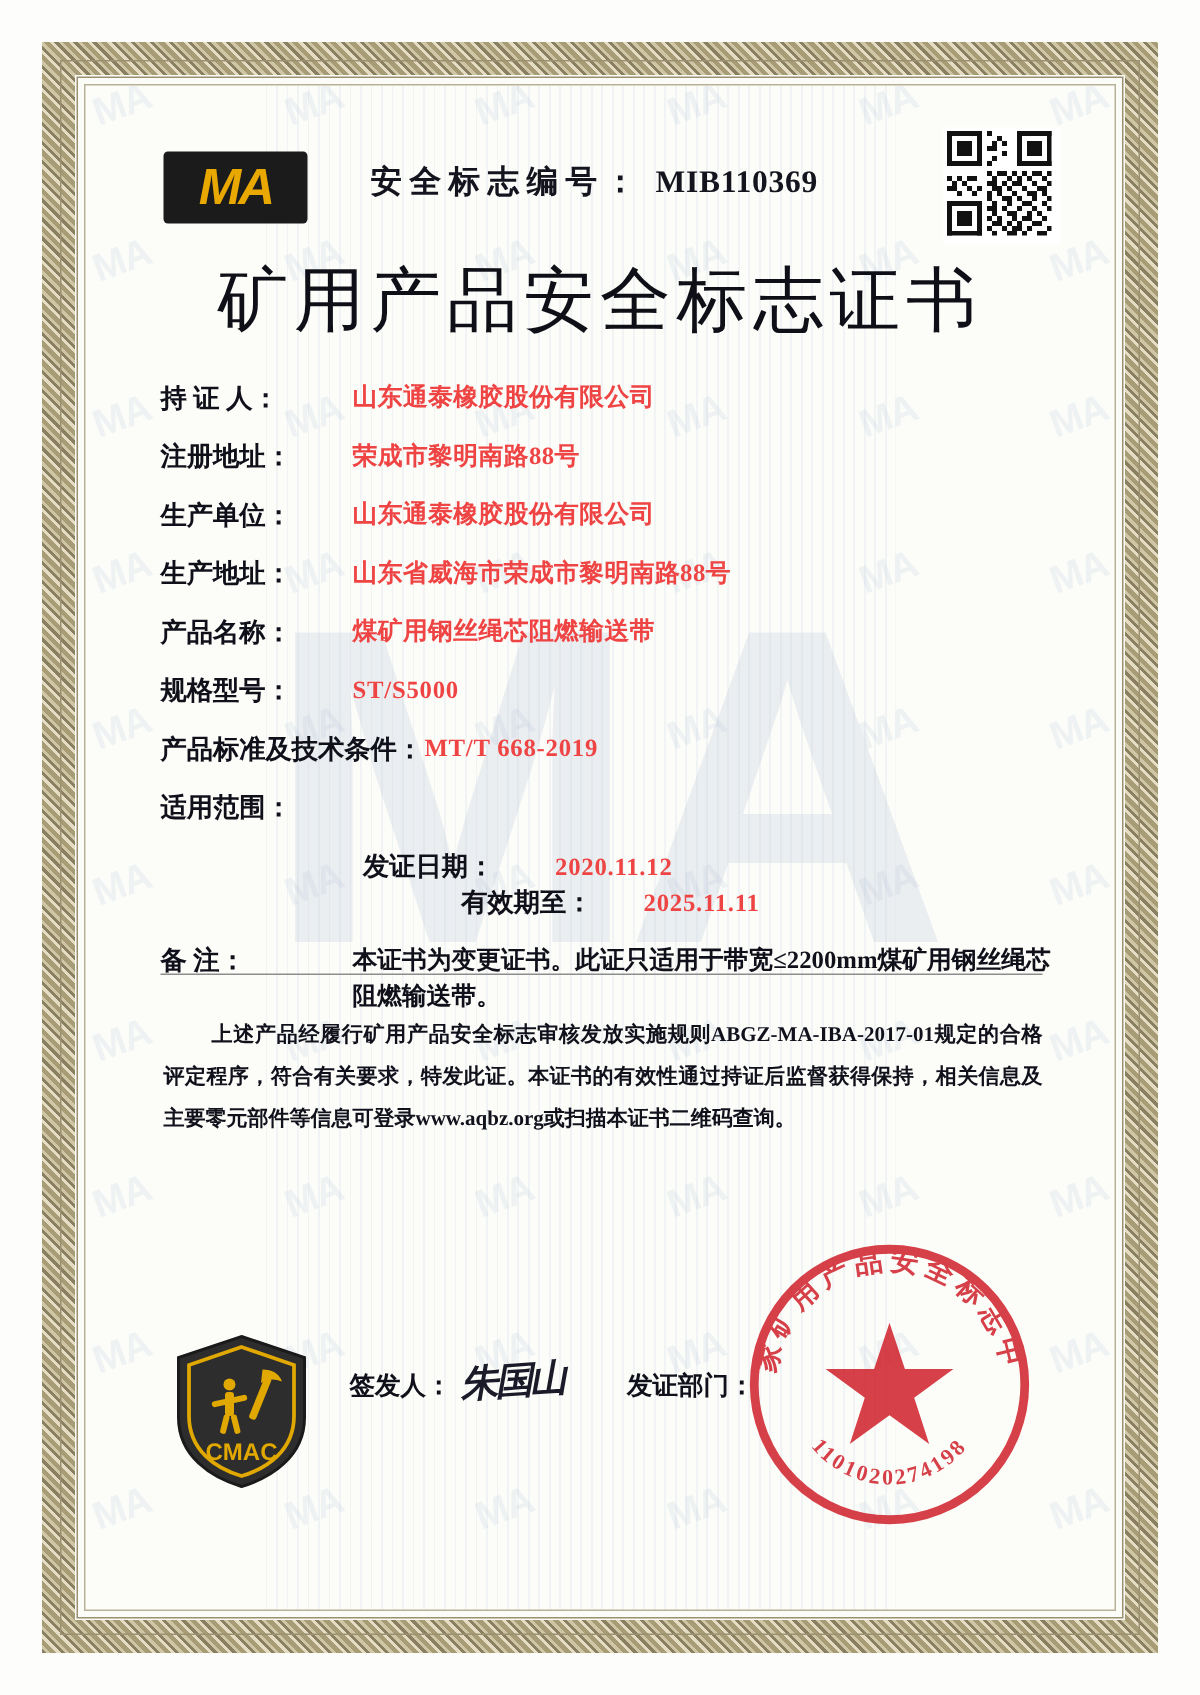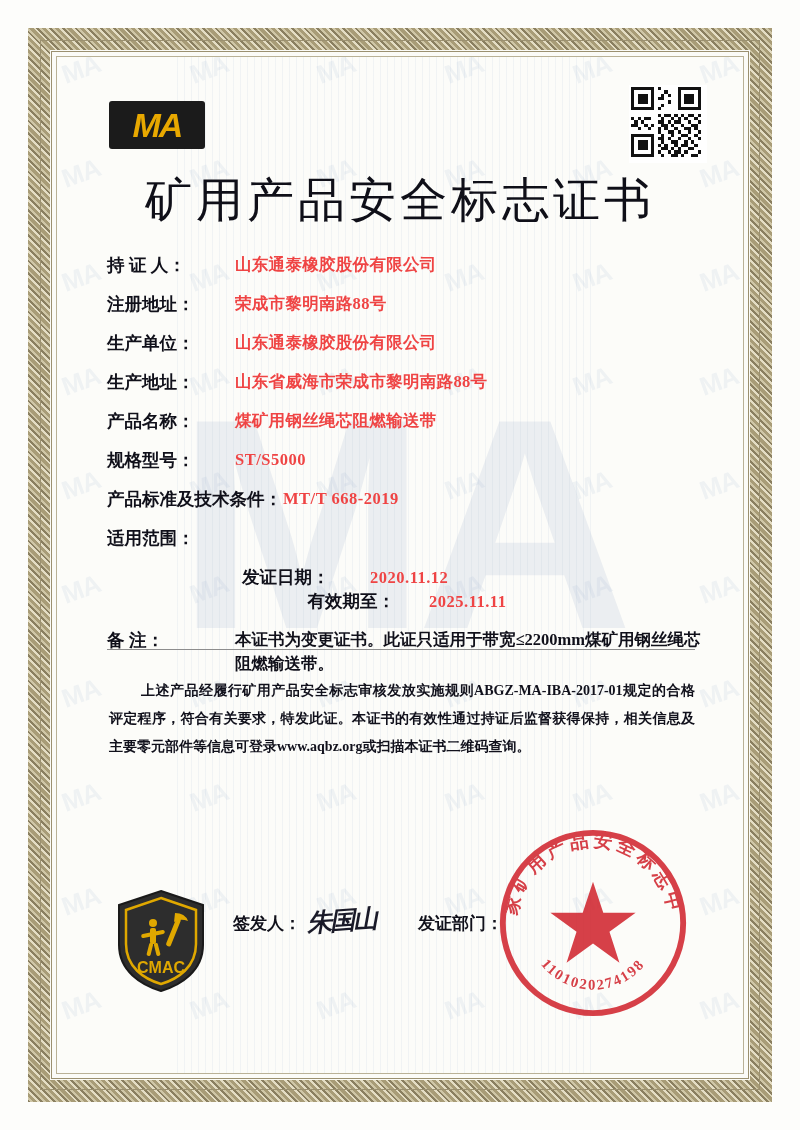--- a/index.html
+++ b/index.html
@@ -371,20 +371,23 @@
         <div class="wm-cell">MA</div>
       </div>
     </div>
 
     <div class="content">
 
       <div class="ma-logo">
         <span>MA</span>
       </div>
 
+      <div class="cert-no">
+        <span class="label">安全标志编号：</span><span class="value">MIB110369</span>
+      </div>
 
       <div class="qr">
         <svg width="70" height="70" viewBox="0 0 21 21" shape-rendering="crispEdges">
           <rect width="21" height="21" fill="#ffffff"></rect>
           <g fill="#111111">
             <rect x="0" y="0" width="7" height="1"></rect>
               <rect x="0" y="6" width="7" height="1"></rect>
             <rect x="0" y="0" width="1" height="7"></rect>
               <rect x="6" y="0" width="1" height="7"></rect>
             <rect x="2" y="2" width="3" height="3"></rect>

